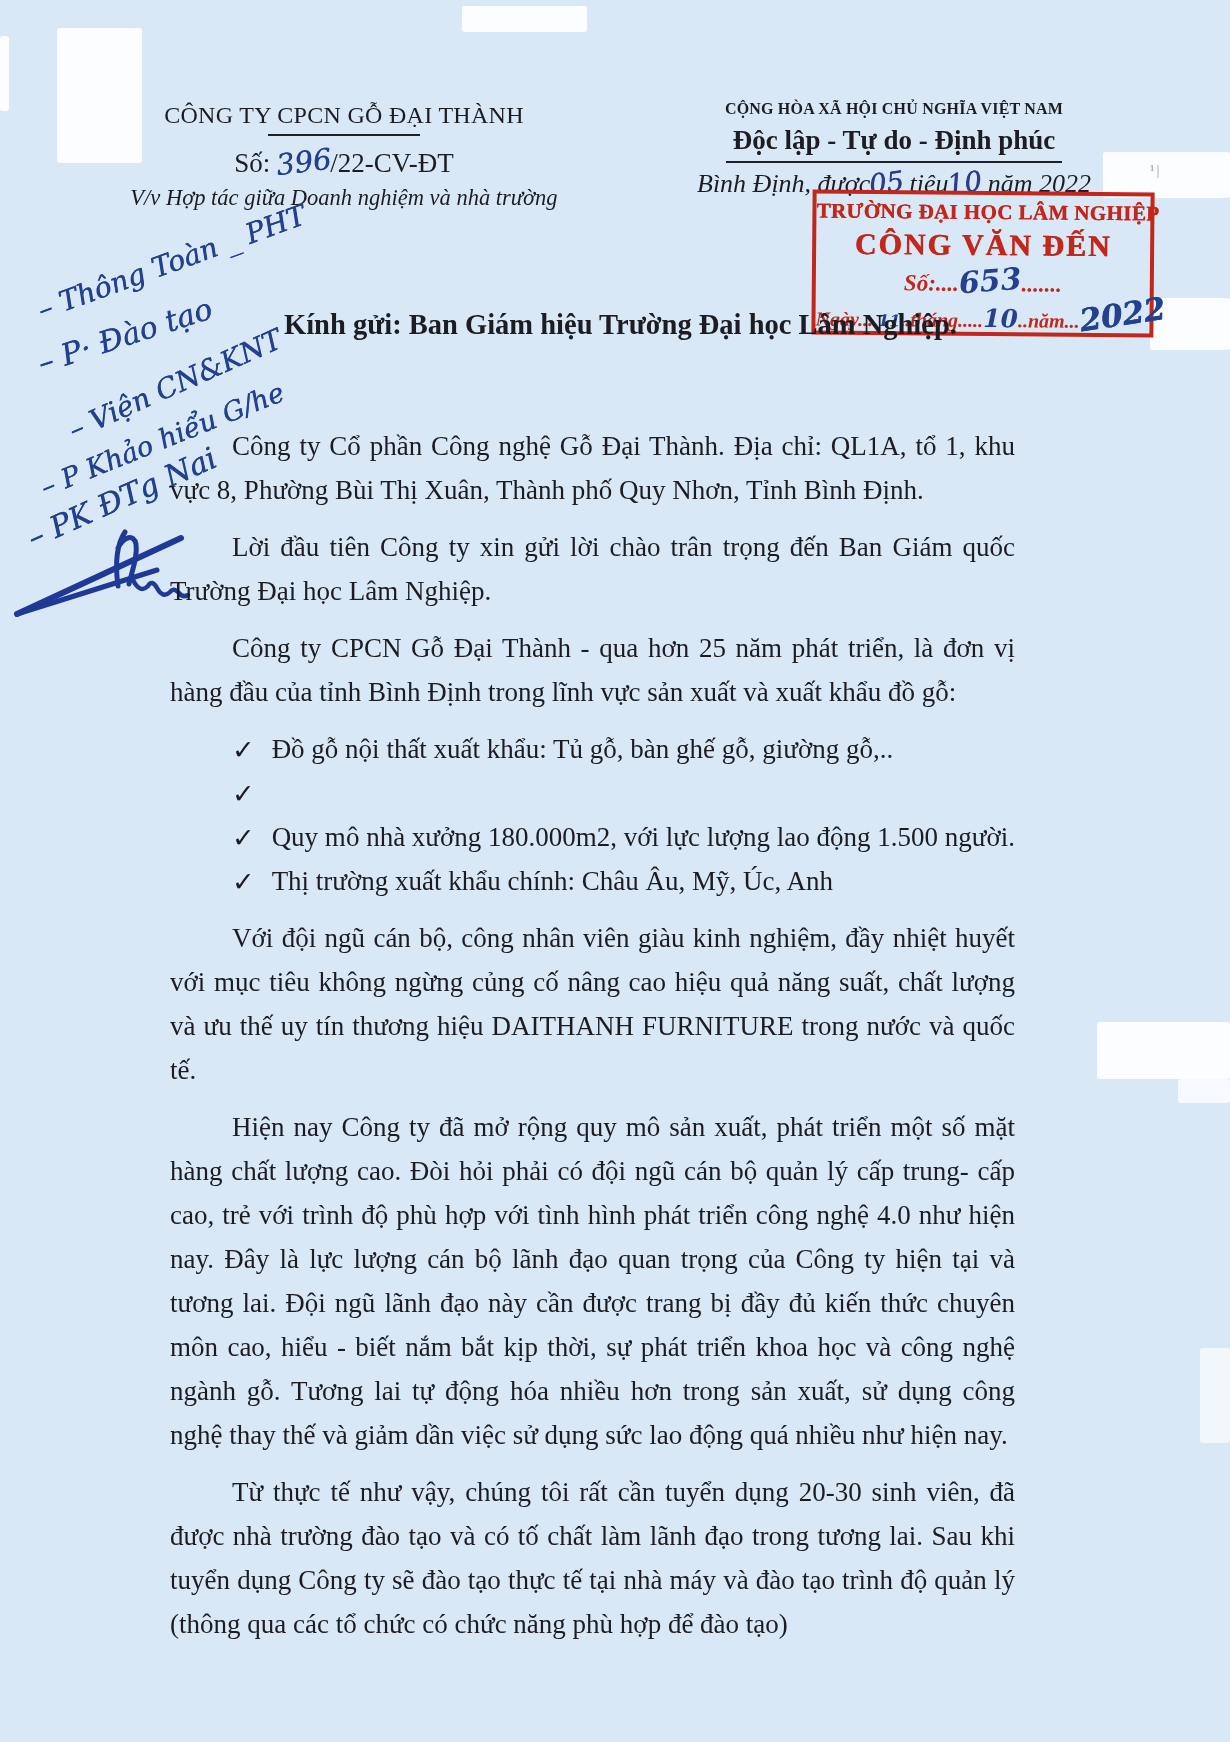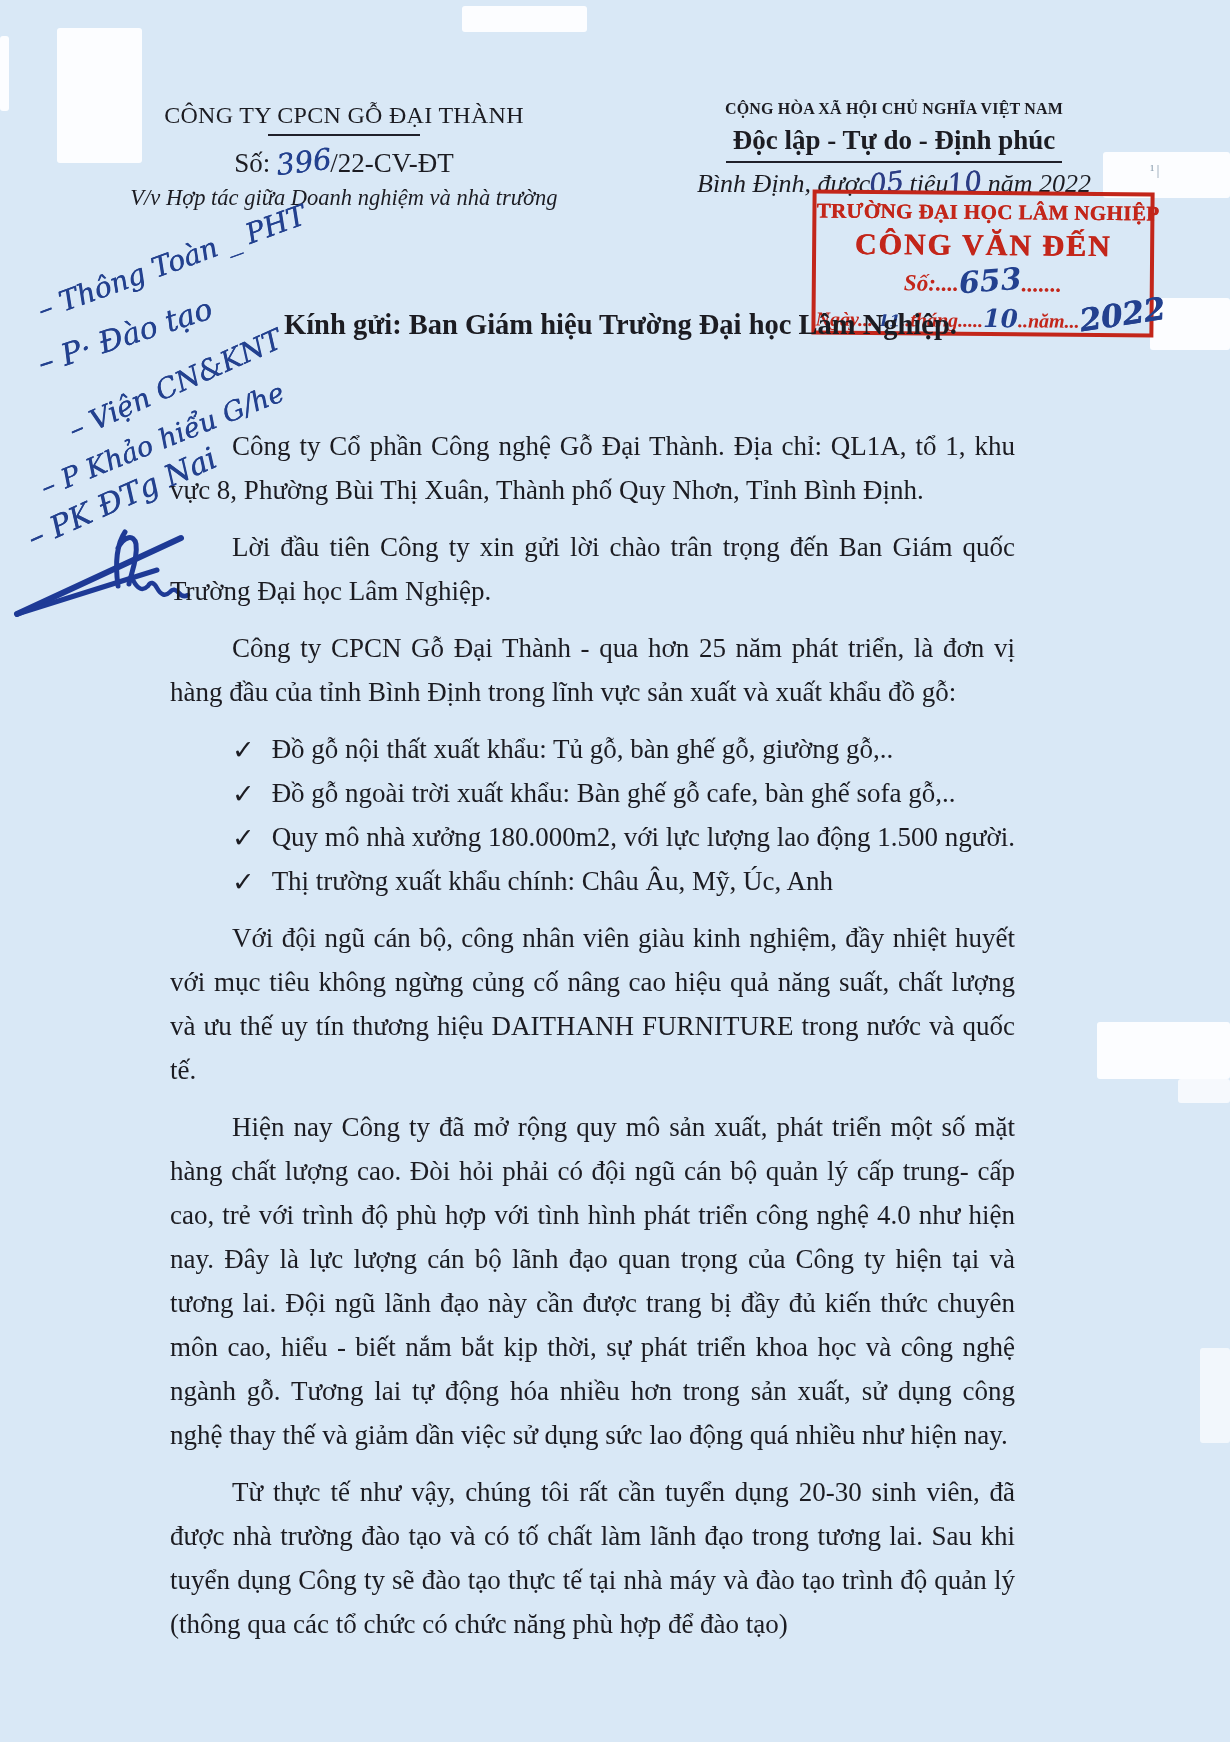--- a/index.html
+++ b/index.html
@@ -112,21 +112,20 @@
     <p class="para">Công ty Cổ phần Công nghệ Gỗ Đại Thành. Địa chỉ: QL1A, tổ 1, khu vực 8, Phường Bùi Thị Xuân, Thành phố Quy Nhơn, Tỉnh Bình Định.</p>
     <p class="para">Lời đầu tiên Công ty xin gửi lời chào trân trọng đến Ban Giám quốc Trường Đại học Lâm Nghiệp.</p>
     <p class="para">Công ty CPCN Gỗ Đại Thành - qua hơn 25 năm phát triển, là đơn vị hàng đầu của tỉnh Bình Định trong lĩnh vực sản xuất và xuất khẩu đồ gỗ:</p>
     <div class="bullets">
       <div class="bullet-row">
         <span class="check">✓</span>
         <span>Đồ gỗ nội thất xuất khẩu: Tủ gỗ, bàn ghế gỗ, giường gỗ,..</span>
       </div>
       <div class="bullet-row">
         <span class="check">✓</span>
-        <span>Đồ gỗ ngoài trời xuất khẩu: Bàn ghế gỗ cafe, bàn ghế sofa gỗ,..</span>
       </div>
       <div class="bullet-row">
         <span class="check">✓</span>
         <span>Quy mô nhà xưởng 180.000m2, với lực lượng lao động 1.500 người.</span>
       </div>
       <div class="bullet-row">
         <span class="check">✓</span>
         <span>Thị trường xuất khẩu chính: Châu Âu, Mỹ, Úc, Anh</span>
       </div>
     </div>

